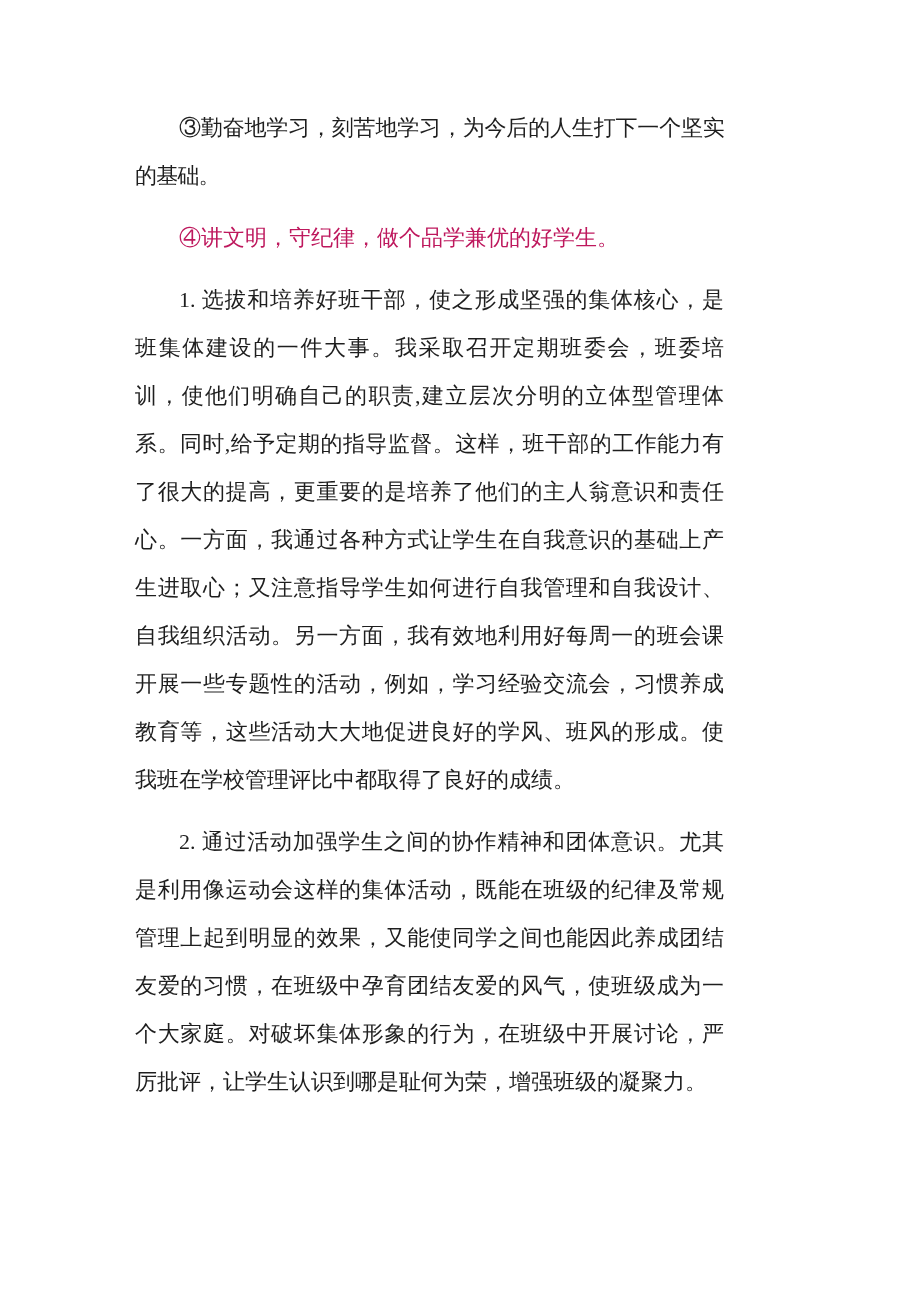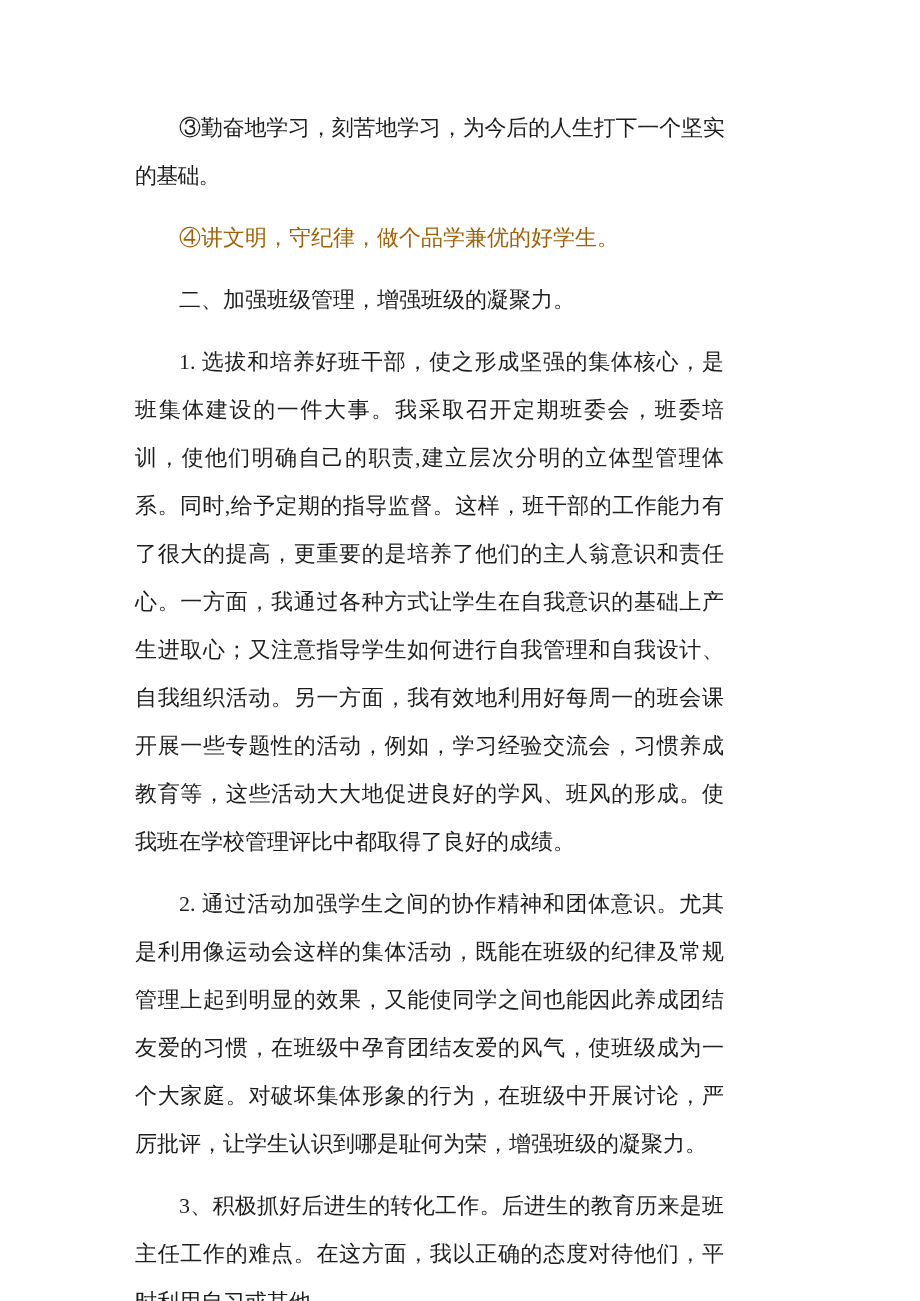--- a/index.html
+++ b/index.html
@@ -33,19 +33,17 @@
   .page p:first-child {
     letter-spacing: -0.8px;
   }
 </style>
 </head>
 <body>
 
 <div class="page" style="background: rgb(255, 255, 255);">
   <div>
       <p style="color: rgb(30, 30, 30);">③勤奋地学习，刻苦地学习，为今后的人生打下一个坚实的基础。</p>
-      <p style="color: #a16207;">④讲文明，守纪律，做个品学兼优的好学生。</p>
-      <p style="color: rgb(30, 30, 30);">二、加强班级管理，增强班级的凝聚力。</p>
+      <p style="color: #be185d;">④讲文明，守纪律，做个品学兼优的好学生。</p>
       <p style="color: rgb(30, 30, 30);">1. 选拔和培养好班干部，使之形成坚强的集体核心，是班集体建设的一件大事。我采取召开定期班委会，班委培训，使他们明确自己的职责,建立层次分明的立体型管理体系。同时,给予定期的指导监督。这样，班干部的工作能力有了很大的提高，更重要的是培养了他们的主人翁意识和责任心。一方面，我通过各种方式让学生在自我意识的基础上产生进取心；又注意指导学生如何进行自我管理和自我设计、自我组织活动。另一方面，我有效地利用好每周一的班会课开展一些专题性的活动，例如，学习经验交流会，习惯养成教育等，这些活动大大地促进良好的学风、班风的形成。使我班在学校管理评比中都取得了良好的成绩。</p>
       <p style="color: rgb(30, 30, 30);">2. 通过活动加强学生之间的协作精神和团体意识。尤其是利用像运动会这样的集体活动，既能在班级的纪律及常规管理上起到明显的效果，又能使同学之间也能因此养成团结友爱的习惯，在班级中孕育团结友爱的风气，使班级成为一个大家庭。对破坏集体形象的行为，在班级中开展讨论，严厉批评，让学生认识到哪是耻何为荣，增强班级的凝聚力。</p>
-      <p style="color: rgb(30, 30, 30);">3、积极抓好后进生的转化工作。后进生的教育历来是班主任工作的难点。在这方面，我以正确的态度对待他们，平时利用自习或其他</p>
     </div>
 </div>
 
 </body></html>

